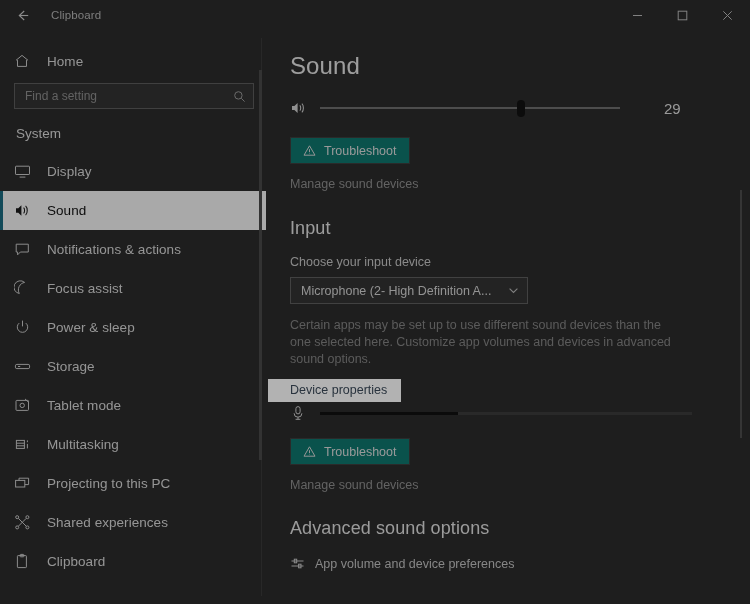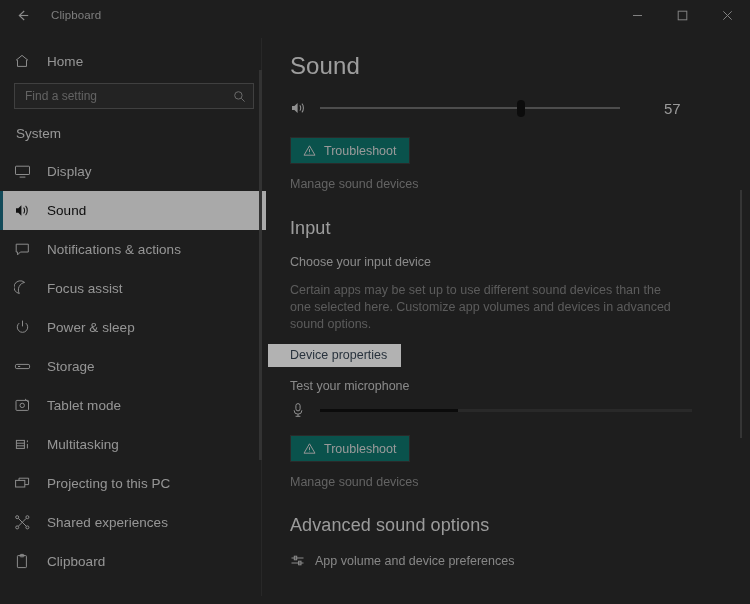--- a/index.html
+++ b/index.html
@@ -532,46 +532,53 @@
           <svg width="18" height="18" viewBox="0 0 18 18" fill="none" stroke="currentColor" stroke-width="1.05">
             <path d="M2 7 H4.4 L7.6 4 V14 L4.4 11 H2 Z" fill="currentColor" stroke="none"></path>
             <path d="M9.8 6.3 C11 7.4 11 10.6 9.8 11.7"></path>
             <path d="M11.9 4.7 C13.9 6.6 13.9 11.4 11.9 13.3"></path>
           </svg>
         </span>
         <div class="slider">
           <div class="track"></div>
           <div class="thumb" id="vol-thumb" style="left: calc(67% - 4px);"></div>
         </div>
-        <span class="vol-val">57</span>
+        <span class="vol-val">29</span>
       </div>
 
       <div class="btn">
         <span class="warn">
           <svg width="13" height="13" viewBox="0 0 13 13" fill="none" stroke="currentColor" stroke-width="1">
             <path d="M6.5 1.8 L12 11.2 H1 Z"></path>
             <path d="M6.5 5.2 V8.2"></path>
             <circle cx="6.5" cy="9.6" r="0.42" fill="currentColor" stroke="none"></circle>
           </svg>
         </span>
         <span>Troubleshoot</span>
       </div>
 
       <div class="link">Manage sound devices</div>
 
       <div class="sub-head">Input</div>
 
       <div class="field-label">Choose your input device</div>
 
+      <div class="combo">
+        <span class="ctext">Microphone (2- High Definition A...</span>
+        <span class="chev">
+          <svg width="13" height="13" viewBox="0 0 13 13" fill="none" stroke="currentColor" stroke-width="1.1">
+            <path d="M2.6 4.6 L6.5 8.5 L10.4 4.6"></path>
+          </svg>
+        </span>
+      </div>
 
       <div class="helper">Certain apps may be set up to use different sound devices than the one selected here. Customize app volumes and devices in advanced sound options.</div>
 
       <div class="link-hl">Device properties</div>
 
-      <div class="mic-label">Test your microphone</div>
 
       <div class="mic-row">
         <span class="mic-ico">
           <svg width="16" height="16" viewBox="0 0 16 16" fill="none" stroke="currentColor" stroke-width="1">
             <rect x="5.9" y="1.6" width="4.2" height="7.3" rx="2.1"></rect>
             <path d="M4.1 8.3 A3.9 3.9 0 0 0 11.9 8.3"></path>
             <path d="M8 12.2 V14.3 M5.6 14.3 H10.4"></path>
           </svg>
         </span>
         <div class="meter">

